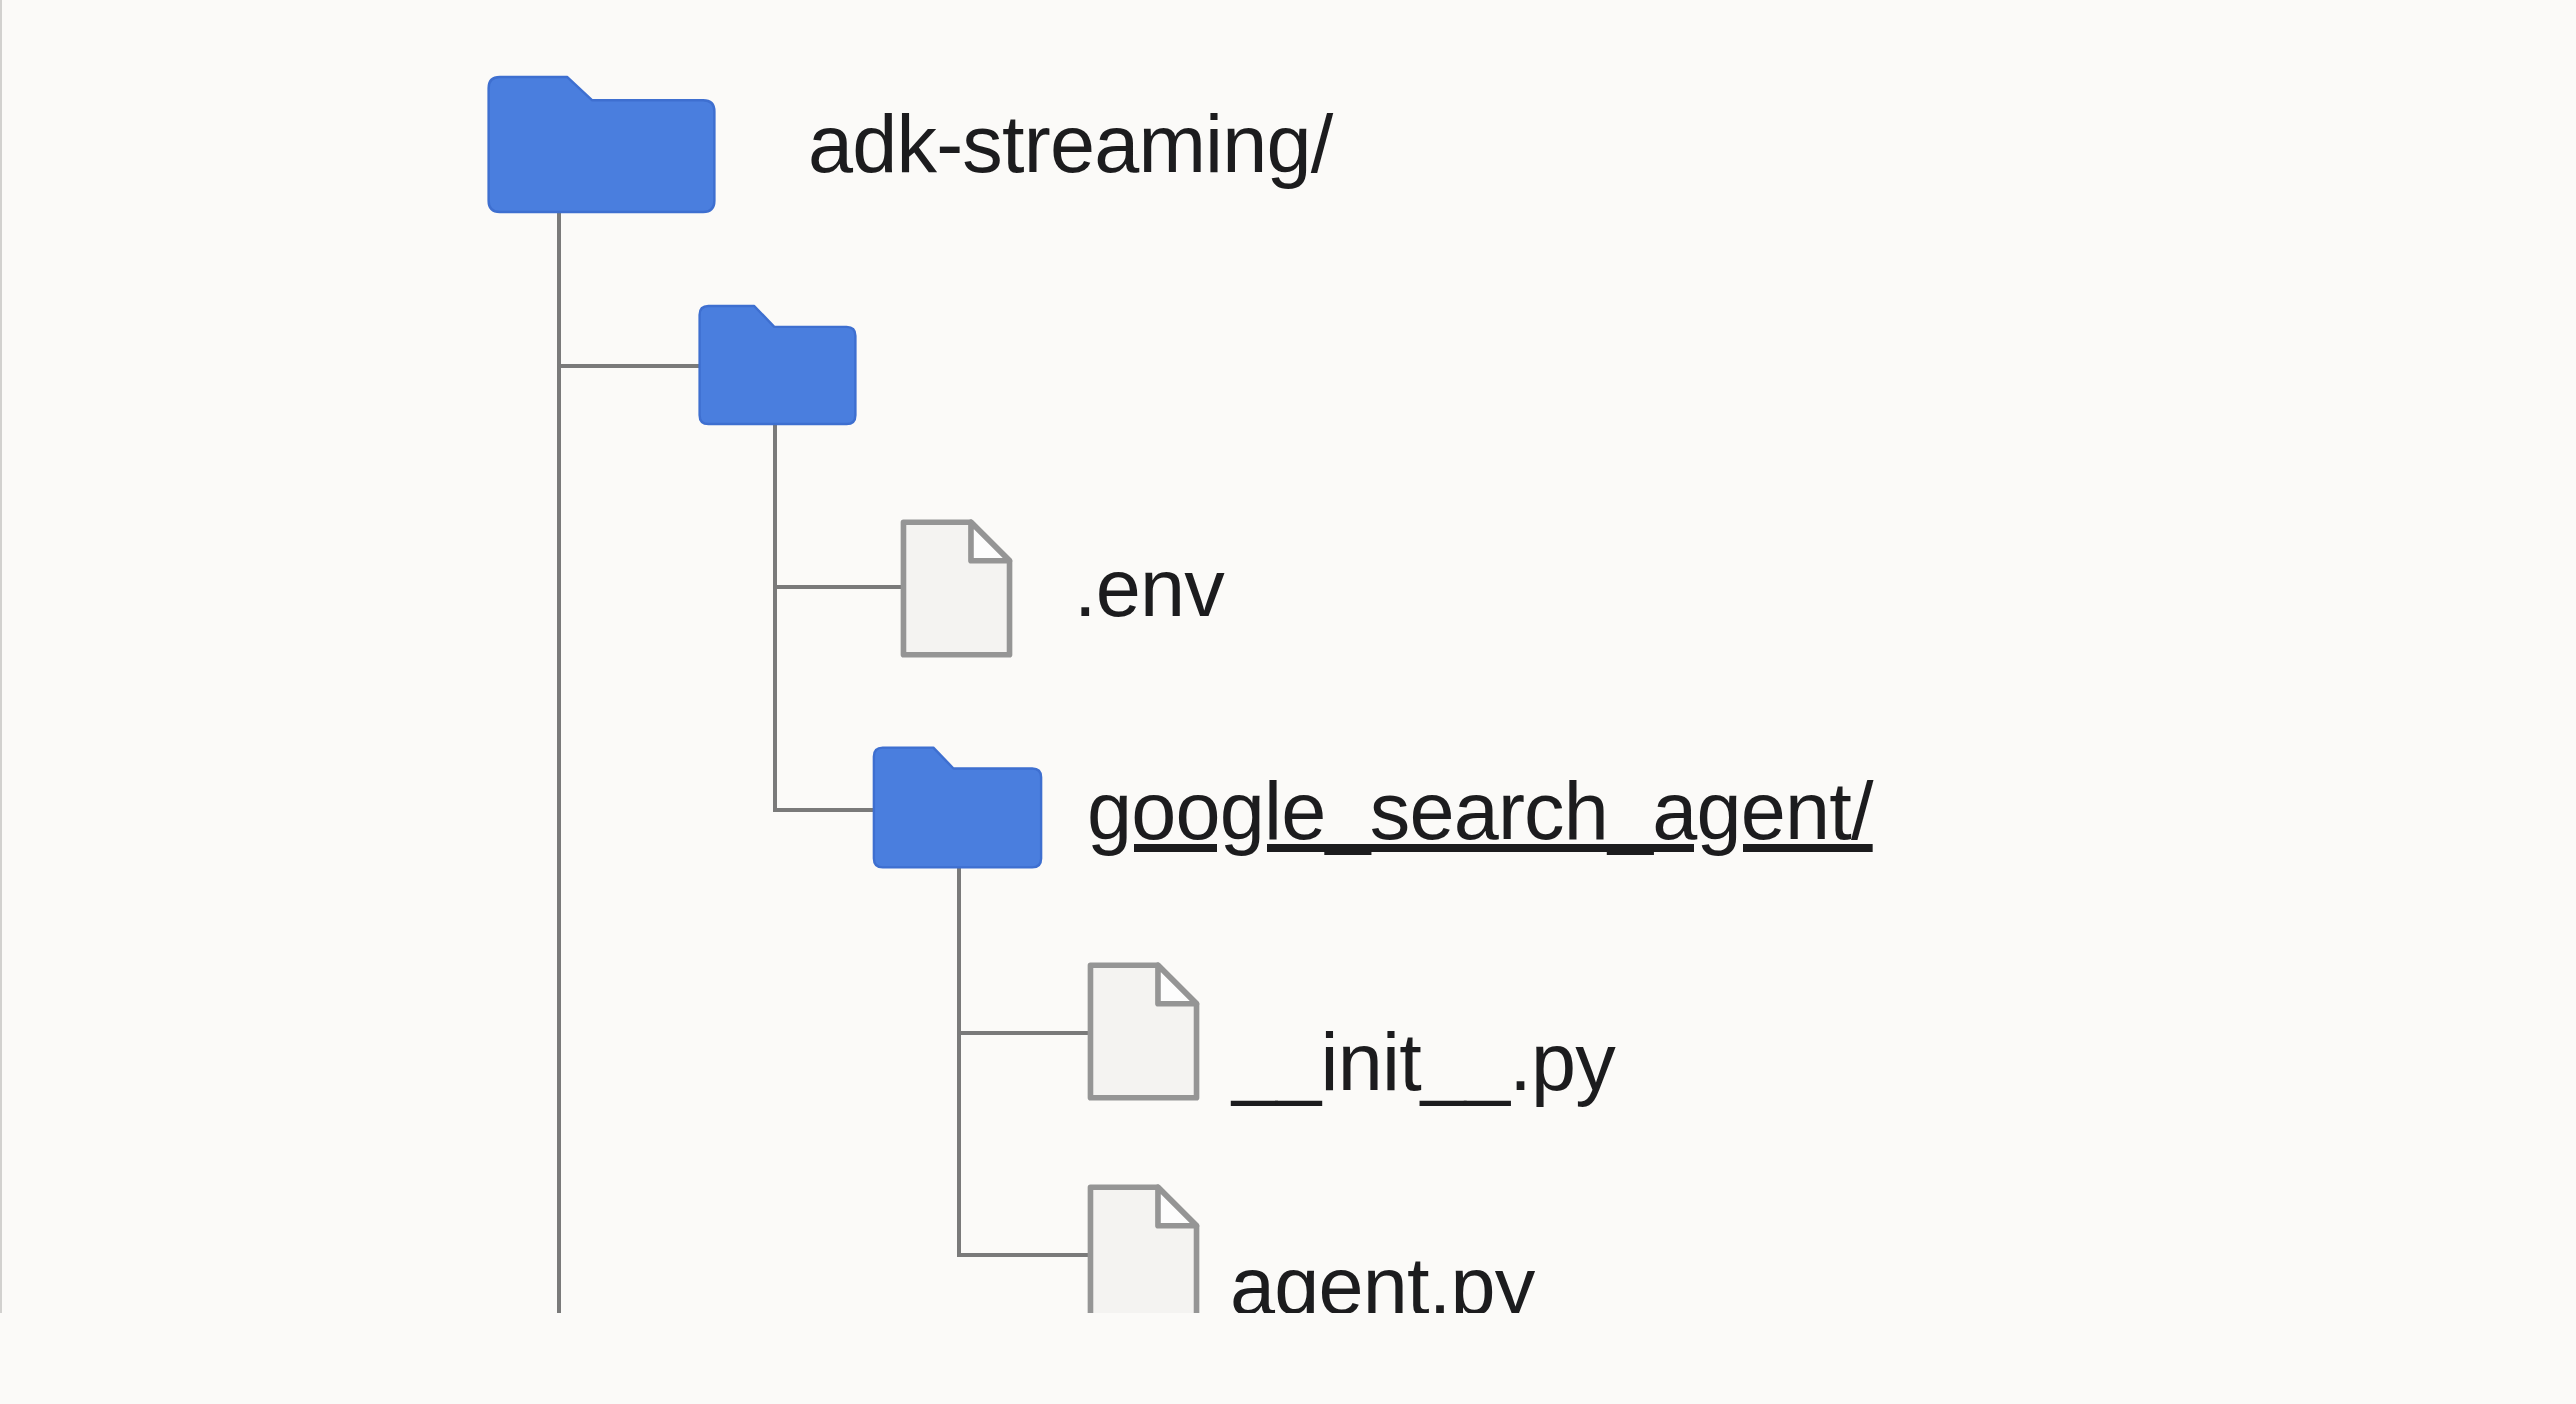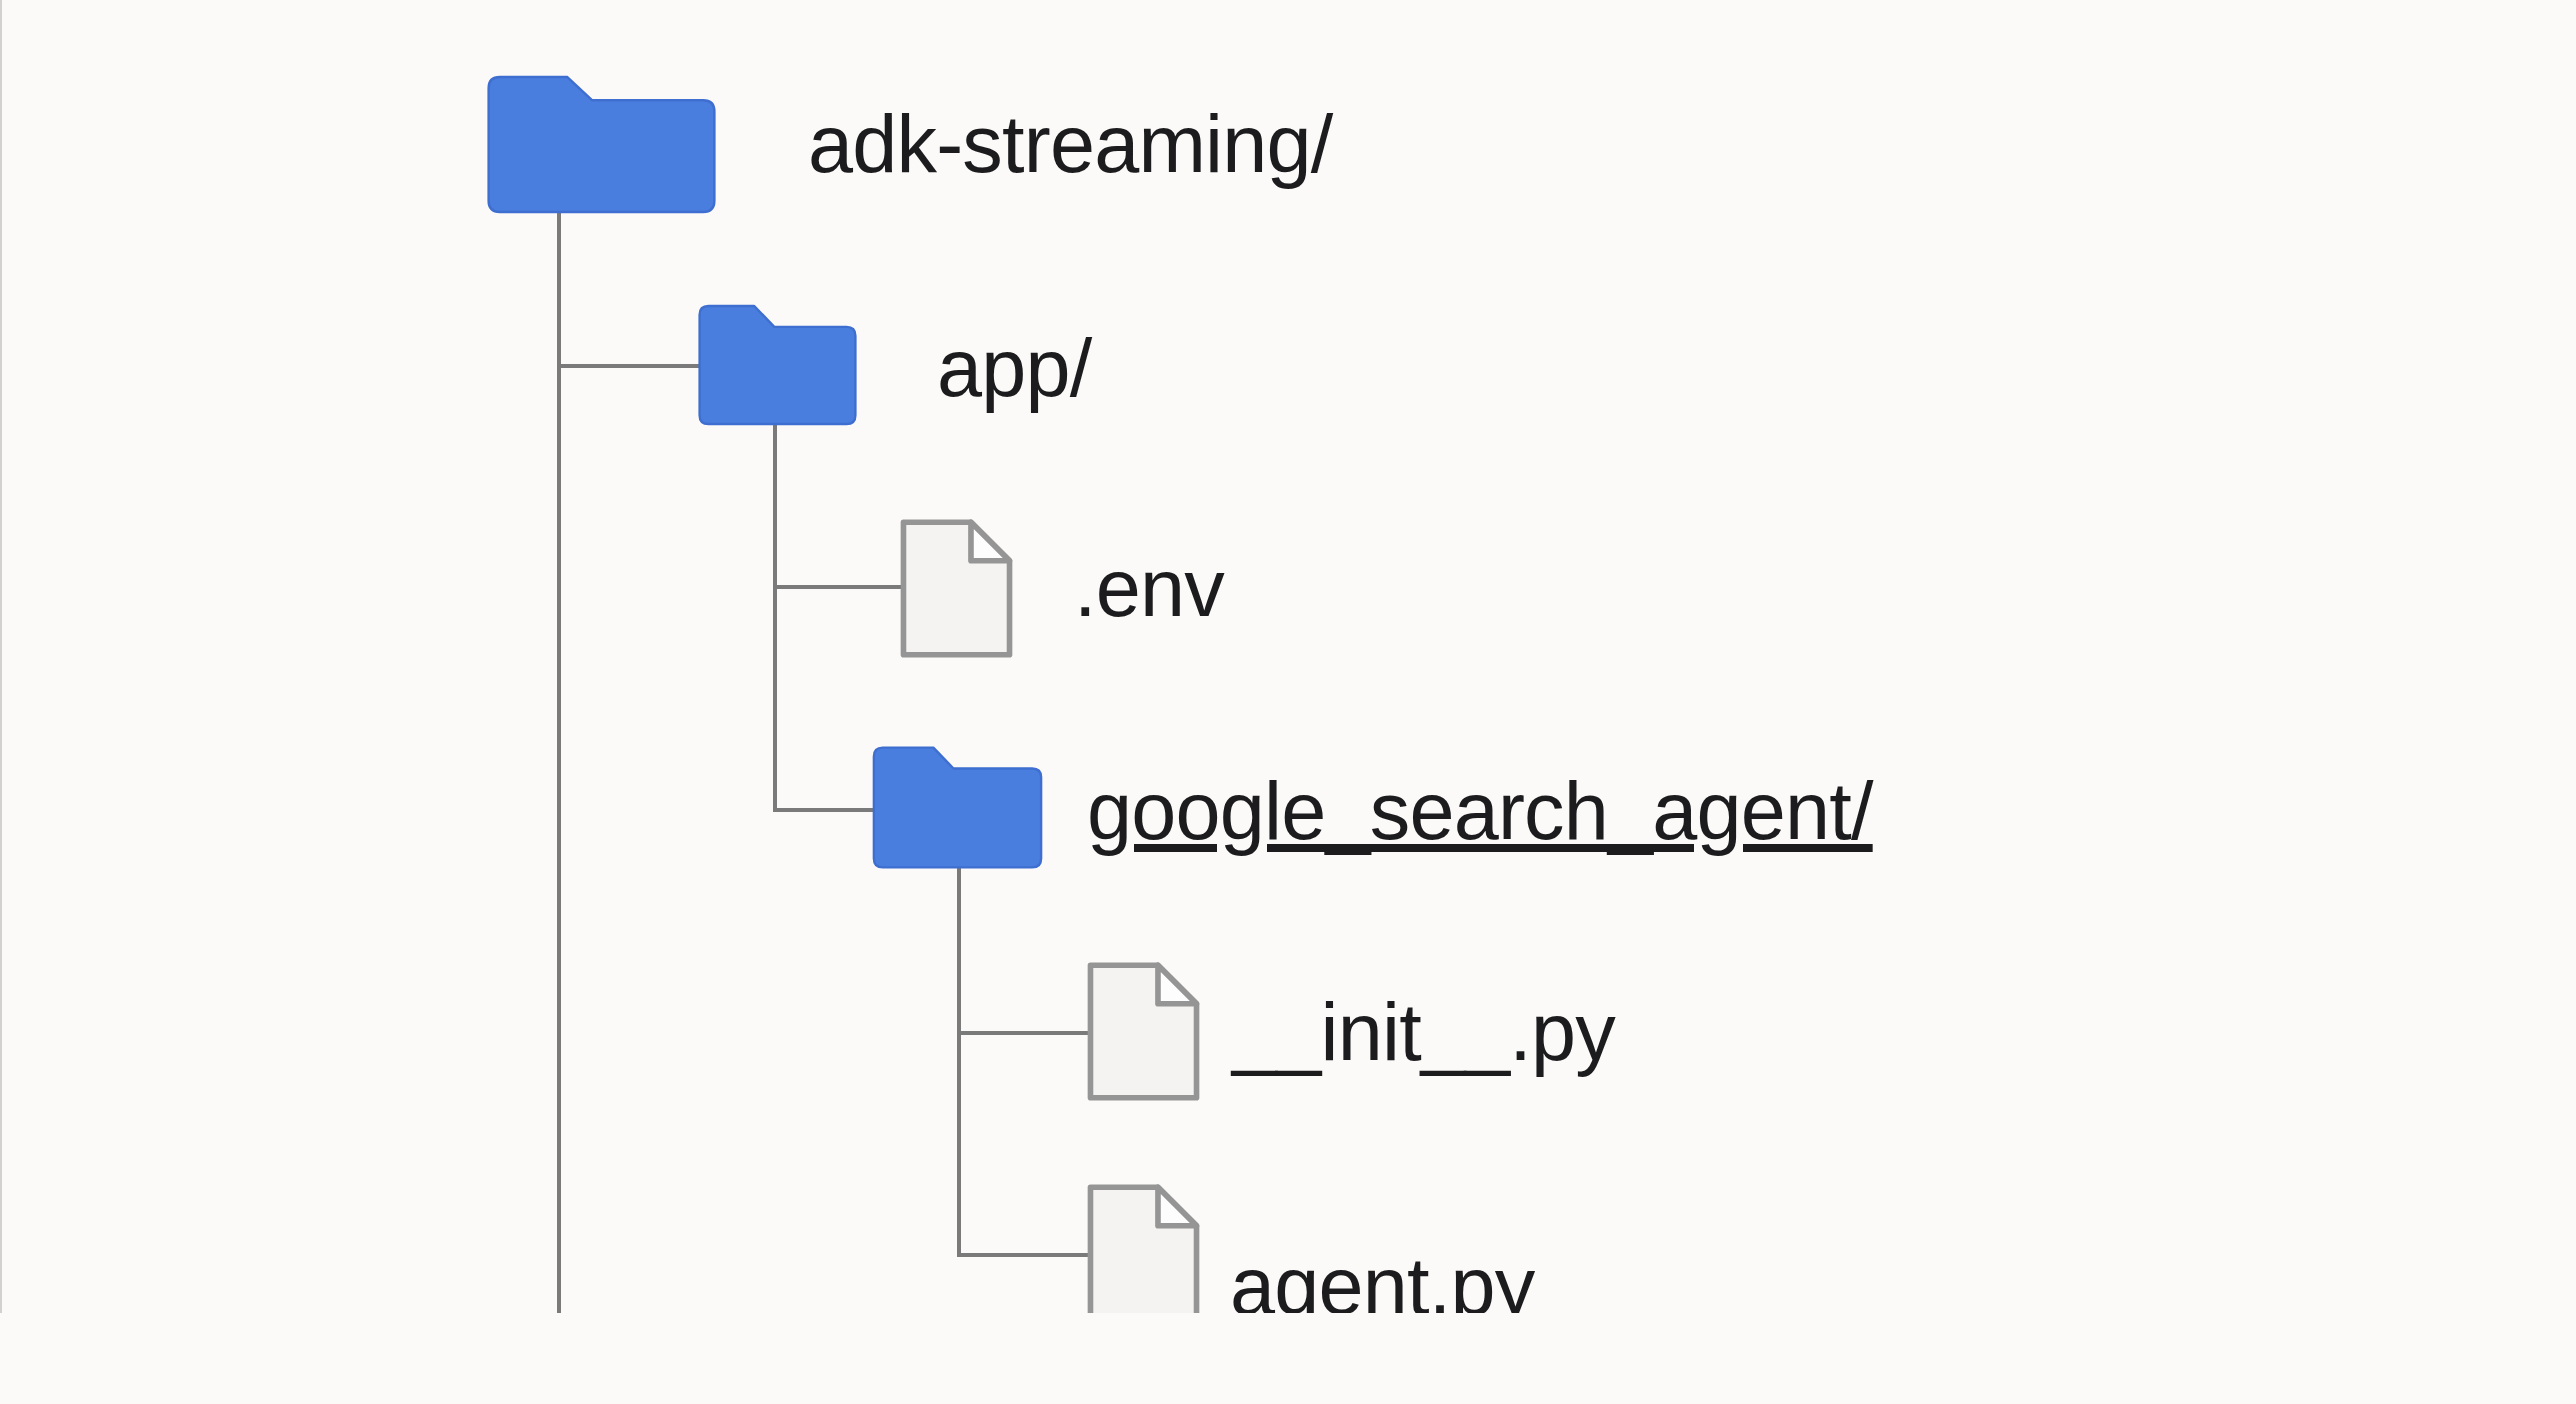--- a/index.html
+++ b/index.html
@@ -55,21 +55,21 @@
   .icon-env    { left: 900px; top: 519px; }
   .icon-google { left: 872px; top: 746px; }
   .icon-init   { left: 1087px; top: 962px; }
   .icon-agent  { left: 1087px; top: 1184px; }
 
   
   .label-adk    { left: 808px; top: 96px; }
   .label-app    { left: 937px; top: 320px; }
   .label-env    { left: 1074px; top: 540px; }
   .label-google { left: 1087px; top: 763px; text-decoration: underline; }
-  .label-init   { left: 1232px; top: 984px; }
+  .label-init   { left: 1232px; top: 1014px; }
   .label-agent  { left: 1230px; top: 1206px; margin-top: 32px; }
 </style>
 </head>
 <body>
 
 <div class="canvas">
 
   <div class="edge-artifact"></div>
 
   <div class="line trunk-root"></div>
@@ -82,21 +82,20 @@
   <div class="line branch-agent"></div>
 
   <svg class="icon icon-adk" width="229" height="139" viewBox="0 0 285 172">
     <path d="M16,2 H100 L131,31 H269 Q283,31 283,45 V156 Q283,170 269,170 H16 Q2,170 2,156 V16 Q2,2 16,2 Z" fill="#4a7ede" stroke="#3e6fd0" stroke-width="3" stroke-linejoin="round"></path>
   </svg>
   <div class="label label-adk">adk-streaming/</div>
 
   <svg class="icon icon-app" width="159" height="122" viewBox="0 0 198 151">
     <path d="M13,2 H70 L95,28 H185 Q196,28 196,39 V138 Q196,149 185,149 H13 Q2,149 2,138 V13 Q2,2 13,2 Z" fill="#4a7ede" stroke="#3e6fd0" stroke-width="3" stroke-linejoin="round"></path>
   </svg>
-  <div class="label label-app">app/</div>
 
   <svg class="icon icon-env" width="113" height="139" viewBox="0 0 140 173">
     <path d="M4,4 H88 L136,52 V169 H4 Z" fill="#f4f3f1" stroke="#959595" stroke-width="7" stroke-linejoin="round"></path>
     <path d="M88,4 L88,52 L136,52 Z" fill="#fdfdfd" stroke="#959595" stroke-width="7" stroke-linejoin="round"></path>
   </svg>
   <div class="label label-env">.env</div>
 
   <svg class="icon icon-google" width="171" height="123" viewBox="0 0 212 153">
     <path d="M13,2 H76 L101,28 H199 Q210,28 210,39 V140 Q210,151 199,151 H13 Q2,151 2,140 V13 Q2,2 13,2 Z" fill="#4a7ede" stroke="#3e6fd0" stroke-width="3" stroke-linejoin="round"></path>
   </svg>

